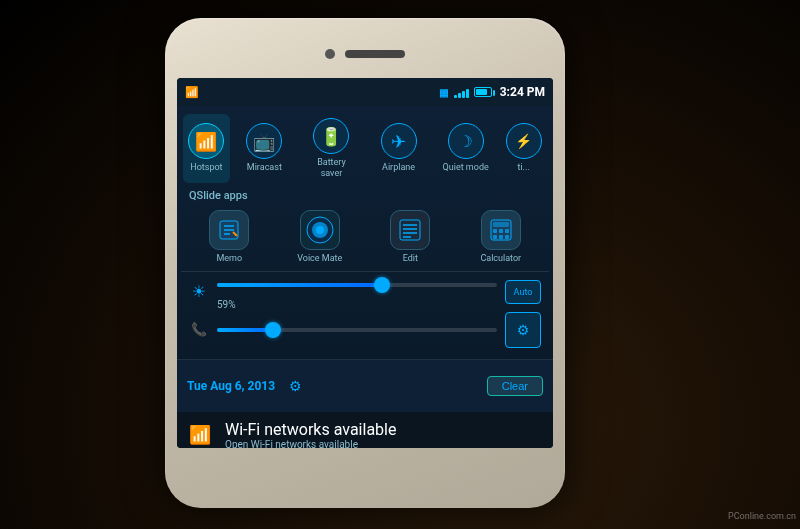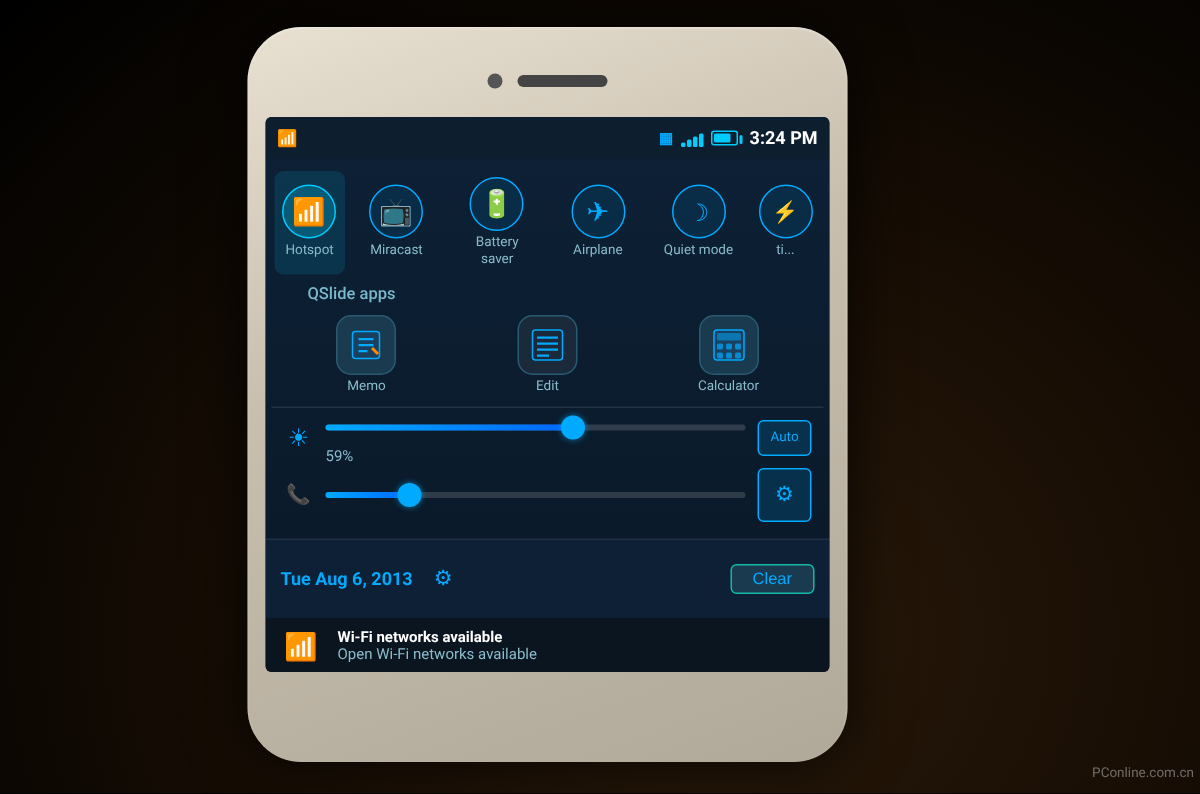--- a/index.html
+++ b/index.html
@@ -196,21 +196,20 @@
       text-align: center;
       line-height: 1.2;
     }
 
     
     .qslide-header {
       color: #7ab8cc;
       font-size: 11px;
       padding: 4px 8px 3px;
       font-weight: 500;
-      margin-left: 16px;
     }
 
     .qslide-apps {
       display: flex;
       align-items: center;
       gap: 2px;
       padding: 2px 4px;
     }
 
     .qslide-app {
@@ -398,22 +397,22 @@
       width: 28px;
       text-align: center;
     }
 
     .notif-text {
       flex: 1;
     }
 
     .notif-title {
       color: #fff;
-      font-size: 10px;
-      font-weight: bold;
+      font-size: 16px;
+      font-weight: normal;
     }
 
     .notif-subtitle {
       color: #8bbccc;
       font-size: 10px;
     }
 
     
     .watermark {
       position: absolute;
@@ -508,20 +507,30 @@
                 <rect x="3" y="3" width="18" height="18" rx="2" fill="#1a4060" stroke="#0af" stroke-width="1"></rect>
                 <line x1="7" y1="8" x2="17" y2="8" stroke="#0af" stroke-width="1.5"></line>
                 <line x1="7" y1="12" x2="17" y2="12" stroke="#0af" stroke-width="1.5"></line>
                 <line x1="7" y1="16" x2="13" y2="16" stroke="#0af" stroke-width="1.5"></line>
                 <line x1="16" y1="14" x2="20" y2="18" stroke="#f80" stroke-width="2"></line>
               </svg>
             </div>
             <span class="app-label">Memo</span>
           </div>
 
+          <div class="qslide-app">
+            <div class="app-icon-box" style="background:#0d2a3a;border:1px solid #2a5a70;">
+              <svg width="28" height="28" viewBox="0 0 28 28">
+                <circle cx="14" cy="14" r="13" fill="#0a2a4a" stroke="#0af" stroke-width="1"></circle>
+                <circle cx="14" cy="14" r="8" fill="#0af" opacity="0.7"></circle>
+                <circle cx="14" cy="14" r="4" fill="#0af"></circle>
+              </svg>
+            </div>
+            <span class="app-label">Voice Mate</span>
+          </div>
 
 
           <div class="qslide-app">
             <div class="app-icon-box" style="background:#1a2a3a;border:1px solid #2a5a70;">
               <svg width="26" height="26" viewBox="0 0 26 26">
                 <rect x="3" y="3" width="20" height="20" rx="2" fill="#1a2a3a" stroke="#0af" stroke-width="1"></rect>
                 <line x1="6" y1="8" x2="20" y2="8" stroke="#0af" stroke-width="1.5"></line>
                 <line x1="6" y1="12" x2="20" y2="12" stroke="#0af" stroke-width="1.5"></line>
                 <line x1="6" y1="16" x2="20" y2="16" stroke="#0af" stroke-width="1.5"></line>
                 <line x1="6" y1="20" x2="14" y2="20" stroke="#0af" stroke-width="1.5"></line>

